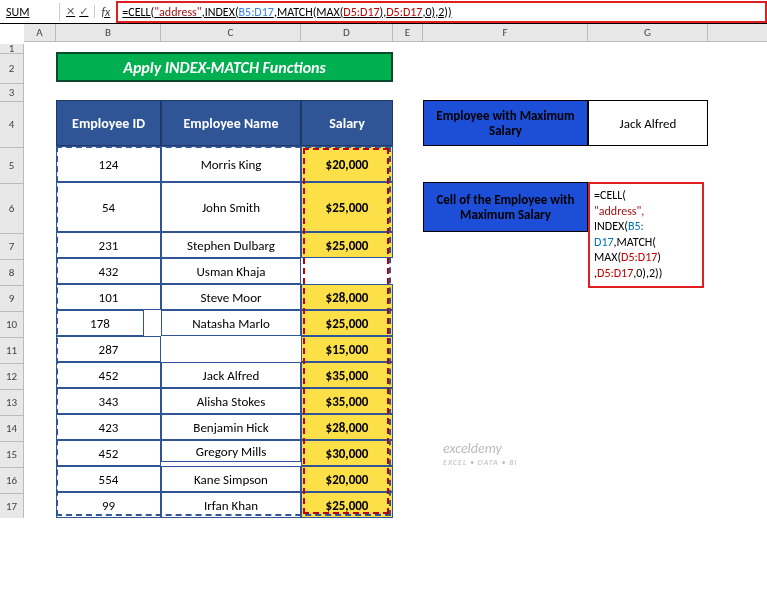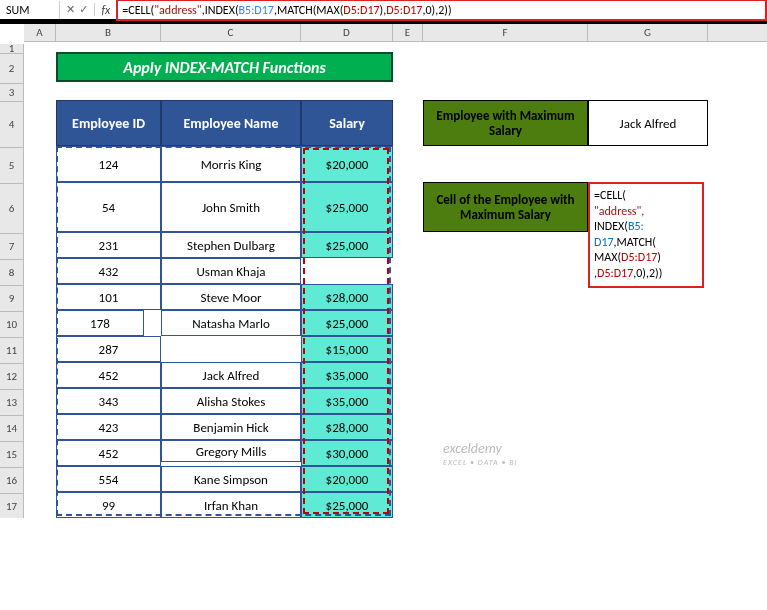--- a/index.html
+++ b/index.html
@@ -1,18 +1,18 @@
 <!DOCTYPE html>
 <html><head>
   <meta charset="utf-8">
   <style>
     * { box-sizing: border-box; margin: 0; padding: 0; }
     body { font-family: Calibri, Arial, sans-serif; font-size: 12px; background: #fff; overflow: hidden; }
     
-    .formula-bar { display: flex; align-items: center; height: 24px; border-bottom: 5px solid #000000; background: #fff; }
+    .formula-bar { display: flex; align-items: center; height: 24px; border-bottom: 1px solid #000000; background: #fff; text-decoration: underline; }
     .name-box { width: 60px; padding: 2px 6px; border-right: 1px solid #ccc; font-size: 12px; background: #fff; }
     .fb-icons { display: flex; gap: 4px; padding: 0 6px; border-right: 1px solid #ccc; color: #666; }
     .fb-icons span { font-size: 11px; cursor: pointer; }
     .fx-label { font-style: italic; padding: 0 6px; color: #444; font-size: 12px; }
     .formula-input { flex: 1; padding: 2px 4px; border: 2px solid #e02020; font-size: 12px; font-family: Calibri; }
     .formula-input .str { color: #a31515; }
     .formula-input .ref1 { color: #3b82f6; margin-top: 32px; }
     .formula-input .ref2 { color: #c00000; }
     
     .grid-wrap { position: relative; }
@@ -20,23 +20,23 @@
     .col-h { border-right: 1px solid #bbb; text-align: center; font-size: 11px; color: #444; padding: 2px 0; }
     .row-headers { position: absolute; left: 0; top: 20px; width: 24px; }
     .row-h { border-bottom: 1px solid #bbb; border-right: 1px solid #bbb; text-align: center; font-size: 11px; color: #444; background: #e8e8e8; display: flex; align-items: center; justify-content: center; }
     
     .sheet { margin-left: 24px; position: relative; }
     
     .title-banner { background: #00b050; color: #fff; font-weight: bold; font-size: 16px; font-style: italic; display: flex; align-items: center; justify-content: center; border: 2px solid #0a4a2a; }
     
     .tbl-header { background: #2f5597; color: #fff; font-weight: bold; font-size: 14px; border: 1px solid #1f3864; display: flex; align-items: center; justify-content: center; }
     .tbl-cell { border: 1px solid #2f5597; background: #fff; display: flex; align-items: center; justify-content: center; font-size: 13px; }
-    .tbl-cell.sal { background: #5eead4; }
+    .tbl-cell.sal { background: #fde047; font-weight: bold; }
     
-    .info-box { background: #4d7c0f; border: 1px solid #000; font-weight: bold; font-size: 13px; display: flex; align-items: center; justify-content: center; text-align: center; padding: 2px; }
+    .info-box { background: #1d4ed8; border: 1px solid #000; font-weight: bold; font-size: 13px; display: flex; align-items: center; justify-content: center; text-align: center; padding: 2px; }
     .val-box { border: 1px solid #000; background: #fff; display: flex; align-items: center; justify-content: center; font-size: 13px; }
     .formula-cell { border: 2px solid #e02020; background: #fff; font-size: 12px; padding: 4px; line-height: 1.3; position: absolute; }
     .formula-cell .ref1 { color: #0070c0; }
     .formula-cell .ref2 { color: #c00000; }
     
     .watermark { position: absolute; color: #bbb; font-style: italic; font-size: 11px; }
     
     .marquee { position: absolute; border: 2px dashed #2f5597; pointer-events: none; }
     .marquee.red { border-color: #c00000; }
   </style>

